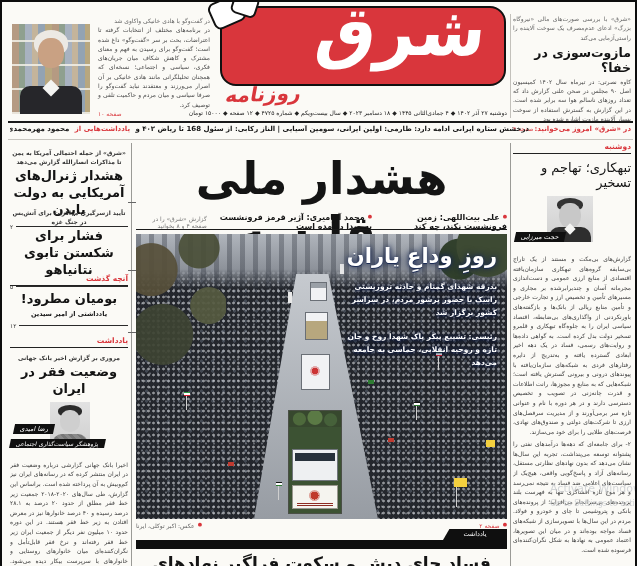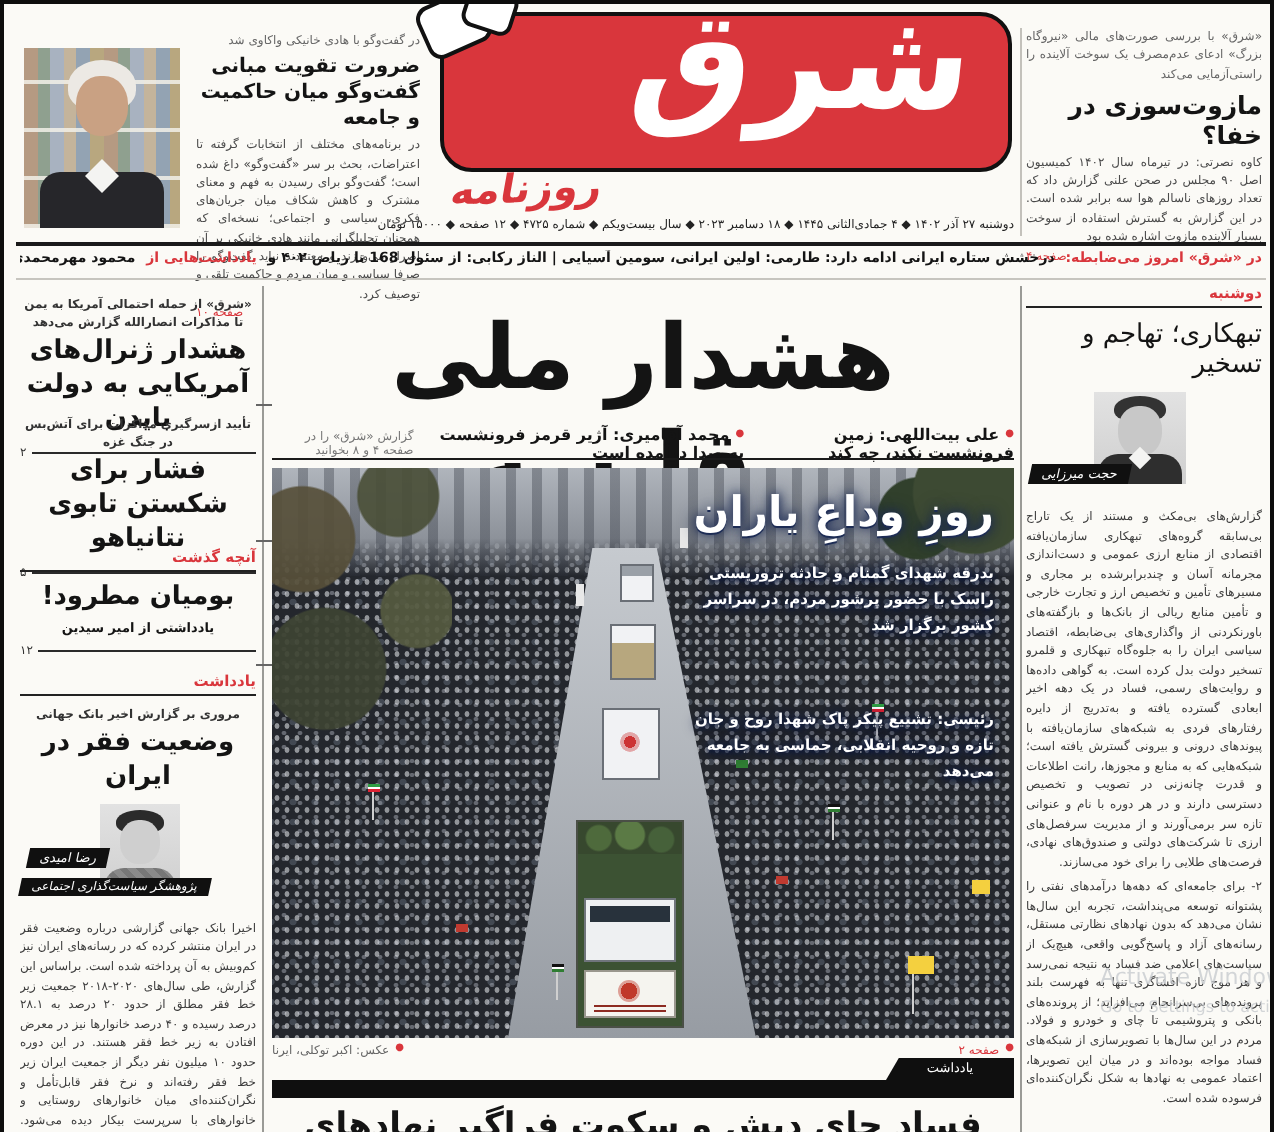--- a/index.html
+++ b/index.html
@@ -156,21 +156,20 @@
 
   <div class="abs tl">
     <div class="kh-photo">
       <div class="p-hair" style="left:22px;top:6px;width:34px;height:26px;"></div>
       <div class="p-face" style="left:26px;top:14px;width:26px;height:30px;background:#c9a183;"></div>
       <div class="p-body" style="left:8px;bottom:0;width:62px;height:28px;background:#26262a;"></div>
       <div class="p-collar" style="left:33px;bottom:20px;width:12px;height:12px;"></div>
     </div>
     <div class="tl-txt">
       <div class="t6 r bold" style="color:#666;">در گفت‌وگو با هادی خانیکی واکاوی شد</div>
-      <div class="tl-title r">ضرورت تقویت مبانی گفت‌وگو میان حاکمیت و جامعه</div>
       <div class="t6 j">در برنامه‌های مختلف از انتخابات گرفته تا اعتراضات، بحث بر سر «گفت‌وگو» داغ شده است؛ گفت‌وگو برای رسیدن به فهم و معنای مشترک و کاهش شکاف میان جریان‌های فکری، سیاسی و اجتماعی؛ نسخه‌ای که همچنان تحلیلگرانی مانند هادی خانیکی بر آن اصرار می‌ورزند و معتقدند نباید گفت‌وگو را صرفا سیاسی و میان مردم و حاکمیت تلقی و توصیف کرد.</div>
       <div class="t6 red" style="text-align:left;">صفحه ۱۰</div>
     </div>
   </div>
 
   <div class="abs tr-blk">
     <div class="t6 j bold" style="color:#666;">«شرق» با بررسی صورت‌های مالی «نیروگاه بزرگ» ادعای عدم‌مصرف یک سوخت آلاینده را راستی‌آزمایی می‌کند</div>
     <div class="tr-title r">مازوت‌سوزی در خفا؟</div>
     <div class="t6 j">کاوه نصرتی: در تیرماه سال ۱۴۰۲ کمیسیون اصل ۹۰ مجلس در صحن علنی گزارش داد که تعداد روزهای ناسالم هوا سه برابر شده است. در این گزارش به گسترش استفاده از سوخت بسیار آلاینده مازوت اشاره شده بود</div>
     <div class="t6 red" style="text-align:left;margin-top:1px;">صفحه ۴</div>
@@ -179,21 +178,21 @@
   <div class="hr" style="left:6px;top:119px;width:625px;height:1.5px;"></div>
   <div class="hr-soft" style="left:6px;top:137px;width:625px;"></div>
   <div class="vr" style="left:129px;top:141px;height:425px;"></div>
   <div class="vr" style="left:508px;top:141px;height:425px;"></div>
   <div class="vr" style="left:508px;top:12px;height:104px;background:#c3c1bb;"></div>
   <div class="tick" style="left:126px;top:200px;"></div>
   <div class="tick" style="left:126px;top:268px;"></div>
   <div class="tick" style="left:126px;top:330px;"></div>
 
   <div class="strip r">
-    <span class="red">در «شرق» امروز می‌ضابطه:</span>
+    <span class="red">در «شرق» امروز می‌خوانید:</span>
     <span>درخشش ستاره ایرانی ادامه دارد: طارمی: اولین ایرانی، سومین آسیایی | الناز رکابی: از سئول 168 تا ریاض ۴۰۲ و</span>
     <span class="red">یادداشت‌هایی از</span>
     <span>محمود مهرمحمدی، بابک زمانی، محمد نقی‌زاده</span>
   </div>
 
   <div class="abs lead-headline">هشدار ملی مقایسه</div>
   <div class="abs lead-row">
     <span class="lead-b dotb">علی بیت‌اللهی: زمین فرونشست نکند، چه کند</span>
     <span class="lead-b dotb">محمد آقامیری: آژیر قرمز فرونشست به صدا درآمده است</span>
     <span class="lead-note">گزارش «شرق» را در صفحه ۴ و ۸ بخوانید</span>
@@ -232,21 +231,21 @@
     <div class="flag f-r" style="left:92px;top:228px;"></div>
     <div class="flag f-r" style="left:252px;top:204px;"></div>
     <div class="flag f-w" style="left:152px;top:58px;height:11px;width:4px;"></div>
     <div class="flag f-w" style="left:204px;top:30px;height:10px;width:4px;"></div>
     <div class="flag f-y" style="left:318px;top:244px;">
         <span class="pole" style="top:9px;height:20px;"></span>
       </div>
     <div class="flag f-y" style="left:350px;top:206px;width:9px;height:7px;"></div>
     <div class="ph-title">روزِ وداعِ یاران</div>
     <div class="ph-deck" style="top:46px;text-align:right;">بدرقه شهدای گمنام و حادثه تروریستی راسک با حضور پرشور مردم، در سراسر کشور برگزار شد</div>
-    <div class="ph-deck" style="top:119px;text-align:right;">رئیسی: تشییع پیکر پاک شهدا روح و جان تازه و روحیه انقلابی، حماسی به جامعه می‌دهد</div>
+    <div class="ph-deck" style="top:96px;text-align:right;">رئیسی: تشییع پیکر پاک شهدا روح و جان تازه و روحیه انقلابی، حماسی به جامعه می‌دهد</div>
   </div>
   <div class="abs cap-row">
     <span class="page-ref dotb">صفحه ۲</span>
     <span class="credit dotb">عکس: اکبر توکلی، ایرنا</span>
   </div>
 
   <div class="abs bbar">
     <div class="btab">یادداشت</div>
   </div>
   <div class="abs bhead">فساد چای دبش و سکوت فراگیر نهادهای دولت</div>

